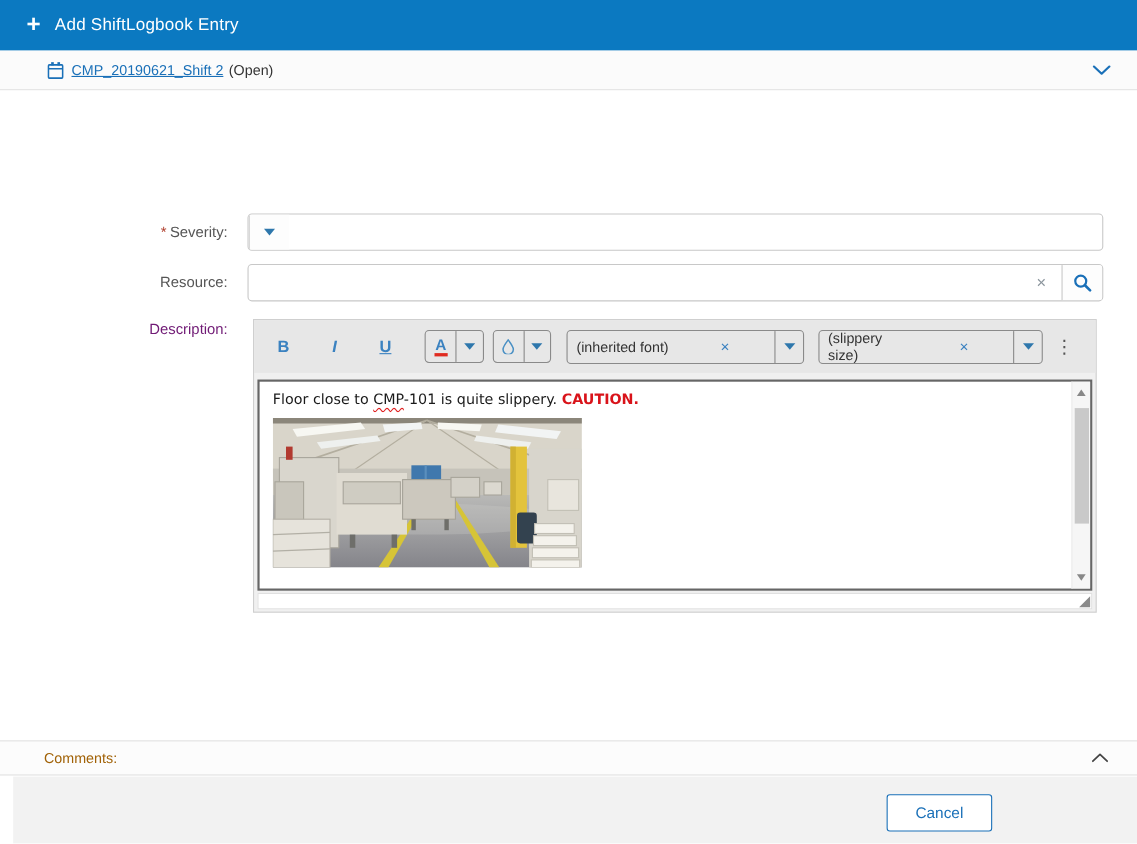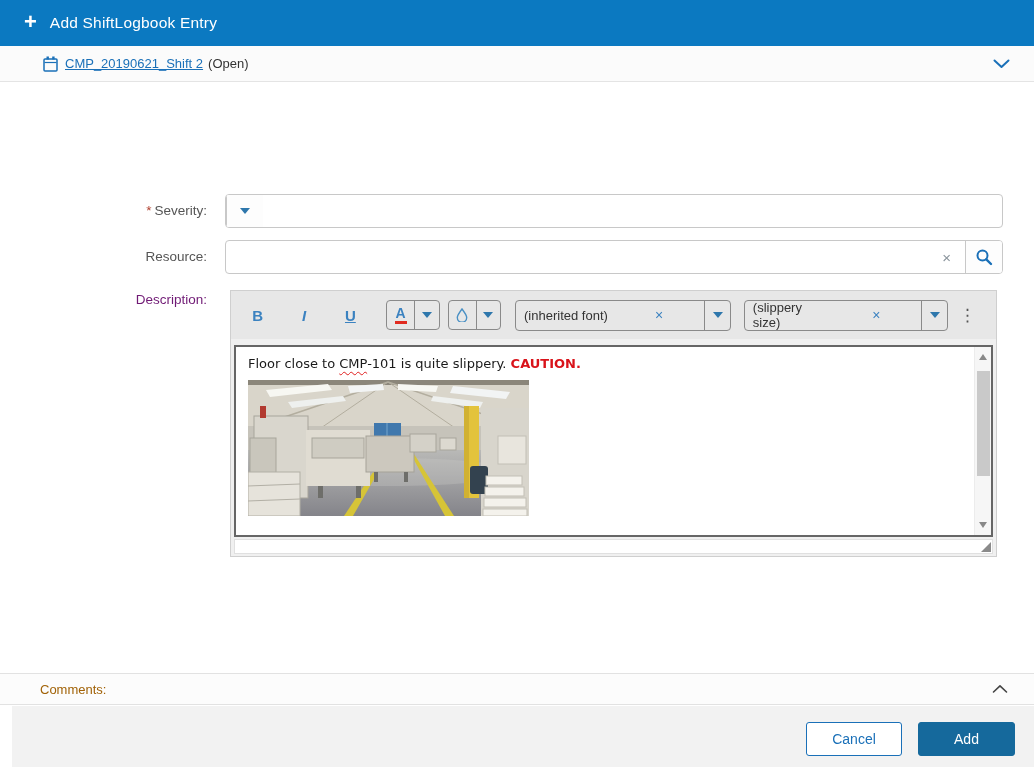--- a/index.html
+++ b/index.html
@@ -297,16 +297,15 @@
     <span class="comments-label">Comments:</span>
     <span class="comments-chevron">
       <svg width="16" height="10" viewBox="0 0 16 10">
         <polyline points="1.5,8 8,1.8 14.5,8" fill="none" stroke="#444" stroke-width="1.6" stroke-linecap="round" stroke-linejoin="round"></polyline>
       </svg>
     </span>
   </div>
 
   <div class="footer">
     <button class="btn btn-cancel">Cancel</button>
-    <button class="btn btn-add">Add</button>
   </div>
 
 </div>
 
 </body></html>

